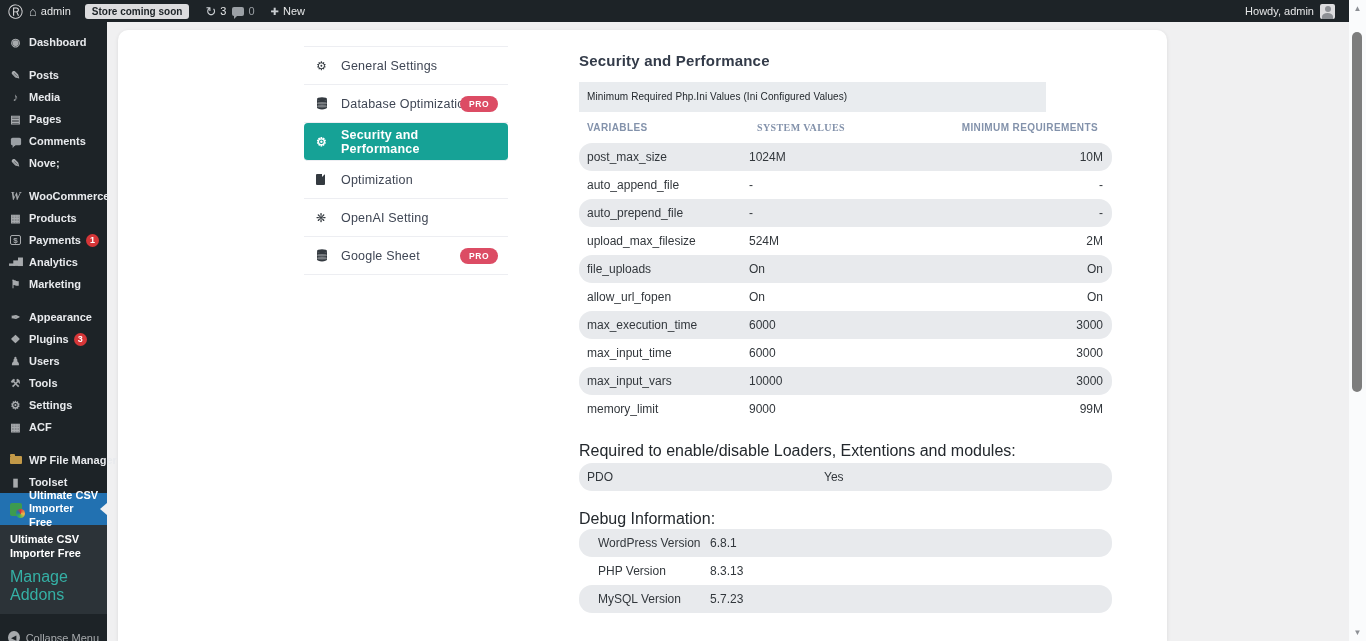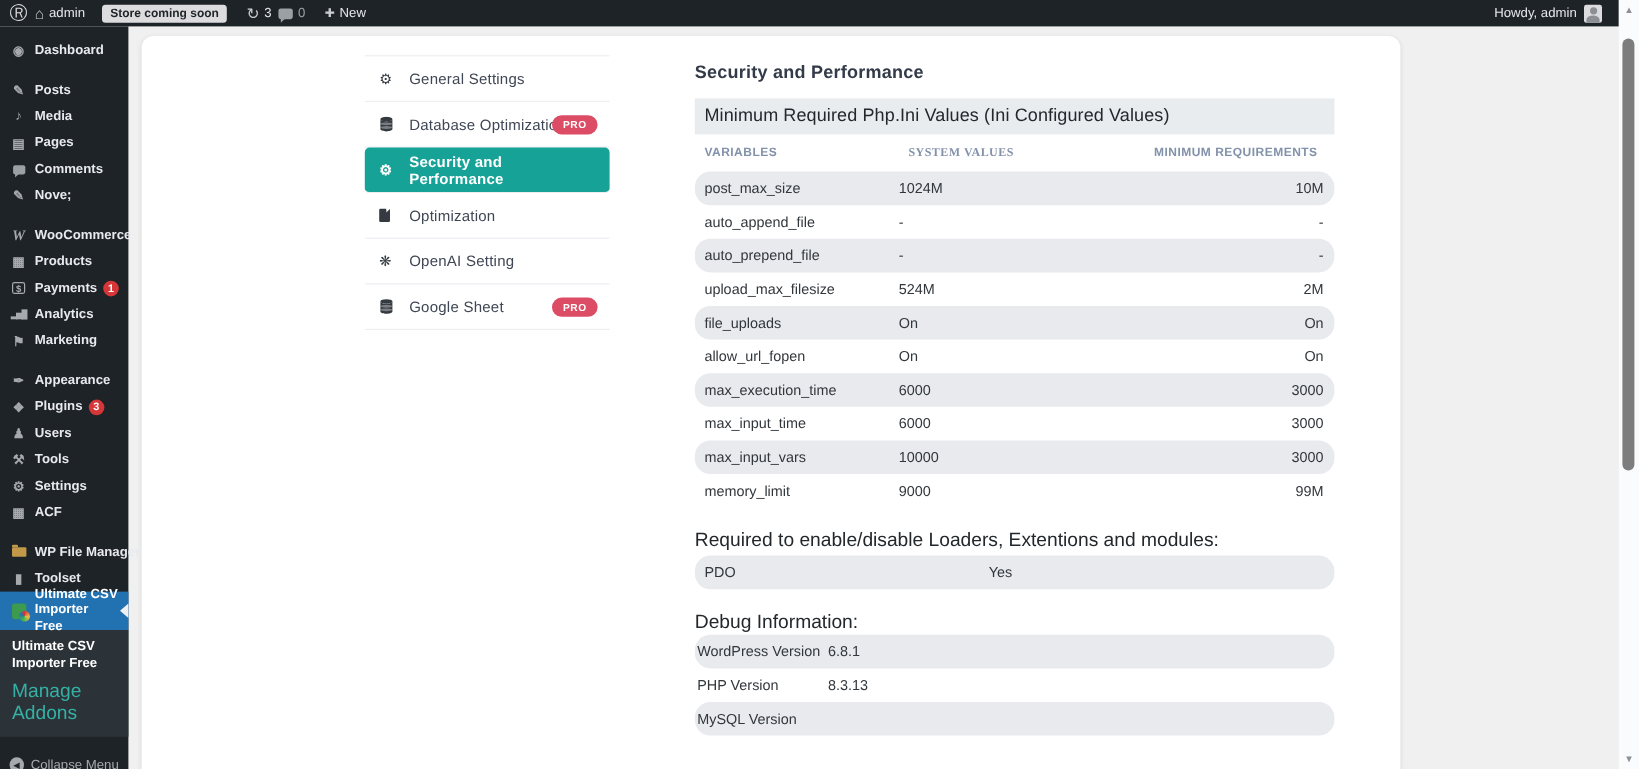--- a/index.html
+++ b/index.html
@@ -81,40 +81,40 @@
   .pro { position:absolute; right:10px; background:#dc4c64; color:#fff; font-size:8.5px;
     font-weight:bold; letter-spacing:.5px; border-radius:9px; padding:3px 9px; }
   .doc-ico { display:inline-block; width:9px; height:11px; background:#343a40; border-radius:1px; position:relative; }
   .doc-ico::after { content:""; position:absolute; right:-1px; top:-1px; border:2.5px solid transparent;
     border-bottom-color:#fff; border-left-color:#fff; transform:rotate(90deg); }
 
   
   .content { position:absolute; left:461px; top:0; width:533px; }
   .page-h { position:absolute; top:22px; left:0; font-size:15px; color:#333b49;
     font-weight:600; letter-spacing:.2px; }
-  .titlebar { position:absolute; top:52px; left:0; width:533px; height:30px;
-    background:#e9ecef; color:#23282d; font-size:15px; line-height:30px;
+  .titlebar { position:absolute; top:52px; left:0; width:467px; height:30px;
+    background:#e9ecef; color:#23282d; font-size:10px; line-height:30px;
     padding-left:8px; letter-spacing:.1px; }
   .colhead { position:absolute; top:92px; left:0; width:533px; height:14px;
     font-size:10px; font-weight:bold; color:#8392ab; letter-spacing:.4px; }
   .colhead .c1 { position:absolute; left:8px; }
   .colhead .c2 { position:absolute; left:178px;font-family:Liberation Serif, serif; }
   .colhead .c3 { position:absolute; right:14px; }
   .rows { position:absolute; top:113px; left:0; width:533px; }
   .row { height:28px; display:flex; align-items:center; font-size:12px; color:#32373c; }
   .row.alt { background:#e8eaed;border-radius:13px; }
   .row .rc1 { padding-left:8px; width:170px; }
   .row .rc2 { width:160px; }
   .row .rc3 { flex:1; text-align:right; padding-right:9px; }
   .sec-label { position:absolute; left:0; font-size:16px; color:#23282d; }
   .pdo-table { position:absolute; top:433px; left:0; width:533px; }
   .pdo-table .rc2b { position:absolute; left:245px; }
   .debug-table { position:absolute; top:499px; left:0; width:533px; }
   .debug-table .rc2c { width:300px; }
-  .debug-table .rc1c { padding-left:2px; width:111px; }
+  .debug-table .rc1c { padding-left:19px; width:131px; }
 
   
   .scrollbar { position:absolute; right:0; top:0; width:17px; height:641px;
     background:#fafbfc; z-index:40; }
   .sb-arrow { position:absolute; left:0; width:17px; text-align:center; color:#8c8f94; font-size:8px; }
   .sb-up { top:4px; } .sb-down { bottom:4px; }
   .sb-thumb { position:absolute; left:3px; top:32px; width:10px; height:360px;
     background:#7d7d7d; border-radius:6px; }
 </style>
 </head>
@@ -370,20 +370,21 @@
         <div class="row alt">
           <span class="rc1c">WordPress Version</span>
           <span class="rc2c">6.8.1</span>
         </div>
         <div class="row">
           <span class="rc1c">PHP Version</span>
           <span class="rc2c">8.3.13</span>
         </div>
         <div class="row alt">
           <span class="rc1c">MySQL Version</span>
+          <span class="rc2c">5.7.23</span>
         </div>
       </div>
   </div>
 </div>
 
 <div class="scrollbar">
   <div class="sb-arrow sb-up">▲</div>
   <div class="sb-thumb"></div>
   <div class="sb-arrow sb-down">▼</div>
 </div>

